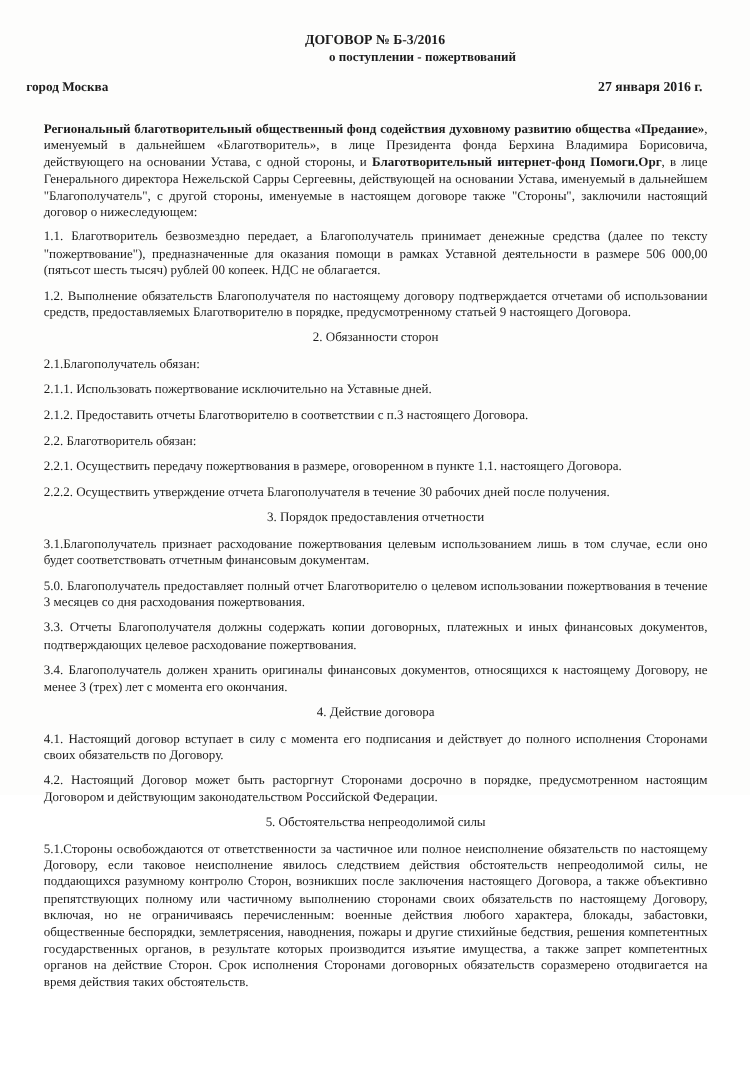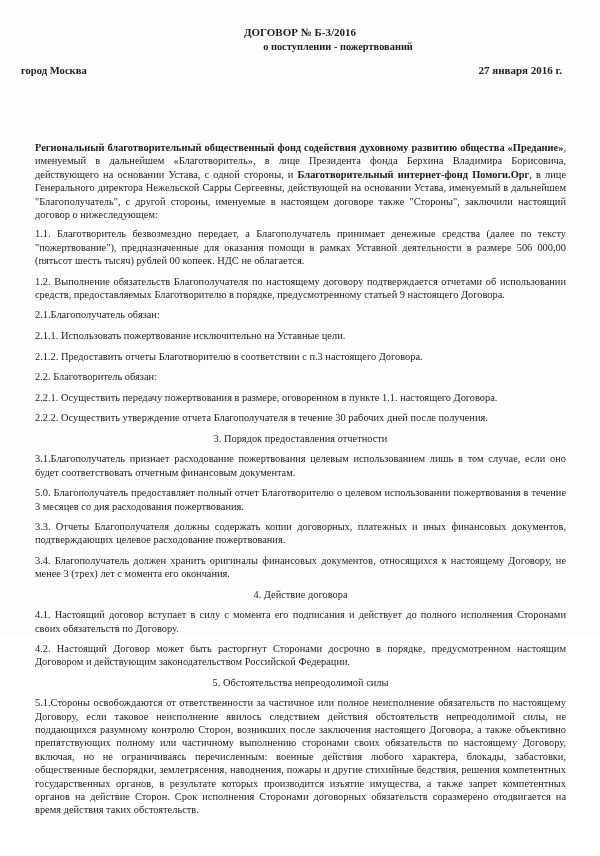--- a/index.html
+++ b/index.html
@@ -16,21 +16,21 @@
     position: absolute; left: 0; width: 600px; top: 25px;
     text-align: center; font-weight: bold; font-size: 11px; line-height: 14px;
   }
   .doc-subtitle {
     position: absolute; left: 0; width: 600px; top: 40px;
     text-align: center; font-weight: bold; font-size: 10.4px; line-height: 14px; margin-left: 38px;
   }
   .city { position: absolute; left: 21px; top: 64px; font-weight: bold; font-size: 10.6px; }
   .date { position: absolute; right: 38px; top: 64px; font-weight: bold; font-size: 11px; }
   .body {
-    position: absolute; left: 35px; width: 531px; top: 97px; margin-top: 44px;
+    position: absolute; left: 35px; width: 531px; top: 97px;
   }
   .p { text-align: justify; margin: 0 0 7px 0; }
   .p.tight { margin-bottom: 7.2px; }
   .sec {
     text-align: center; margin: 0 0 7px 0;
   }
   .b { font-weight: bold; }
 </style>
 </head>
 <body>
@@ -45,22 +45,23 @@
 
   <div class="body">
 
     <p class="p" style="margin-bottom:6px;">
       <span class="b">Региональный благотворительный общественный фонд содействия духовному развитию общества «Предание»</span><span>, именуемый в дальнейшем «Благотворитель», в лице Президента фонда Берхина Владимира Борисовича, действующего на основании Устава, с одной стороны, и </span><span class="b">Благотворительный интернет-фонд Помоги.Орг</span><span>, в лице Генерального директора Нежельской Сарры Сергеевны, действующей на основании Устава, именуемый в дальнейшем "Благополучатель", с другой стороны, именуемые в настоящем договоре также "Стороны", заключили настоящий договор о нижеследующем:</span>
     </p>
 
     <p class="p">1.1. Благотворитель безвозмездно передает, а Благополучатель принимает денежные средства (далее по тексту "пожертвование"), предназначенные для оказания помощи в рамках Уставной деятельности в размере 506 000,00 (пятьсот шесть тысяч) рублей 00 копеек. НДС не облагается.</p>
     <p class="p">1.2. Выполнение обязательств Благополучателя по настоящему договору подтверждается отчетами об использовании средств, предоставляемых Благотворителю в порядке, предусмотренному статьей 9 настоящего Договора.</p>
 
+    <div class="sec">2. Обязанности сторон</div>
     <p class="p tight">2.1.Благополучатель обязан:</p>
-    <p class="p tight">2.1.1. Использовать пожертвование исключительно на Уставные цели.</p>
+    <p class="p tight">2.1.1. Использовать пожертвование исключительно на Уставные дней.</p>
     <p class="p tight">2.1.2. Предоставить отчеты Благотворителю в соответствии с п.3 настоящего Договора.</p>
     <p class="p tight">2.2. Благотворитель обязан:</p>
     <p class="p tight">2.2.1. Осуществить передачу пожертвования в размере, оговоренном в пункте 1.1. настоящего Договора.</p>
     <p class="p tight">2.2.2. Осуществить утверждение отчета Благополучателя в течение 30 рабочих дней после получения.</p>
 
     <div class="sec">3. Порядок предоставления отчетности</div>
     <p class="p">3.1.Благополучатель признает расходование пожертвования целевым использованием лишь в том случае, если оно будет соответствовать отчетным финансовым документам.</p>
     <p class="p">5.0. Благополучатель предоставляет полный отчет Благотворителю о целевом использовании пожертвования в течение 3 месяцев со дня расходования пожертвования.</p>
     <p class="p">3.3. Отчеты Благополучателя должны содержать копии договорных, платежных и иных финансовых документов, подтверждающих целевое расходование пожертвования.</p>
     <p class="p">3.4. Благополучатель должен хранить оригиналы финансовых документов, относящихся к настоящему Договору, не менее 3 (трех) лет с момента его окончания.</p>

